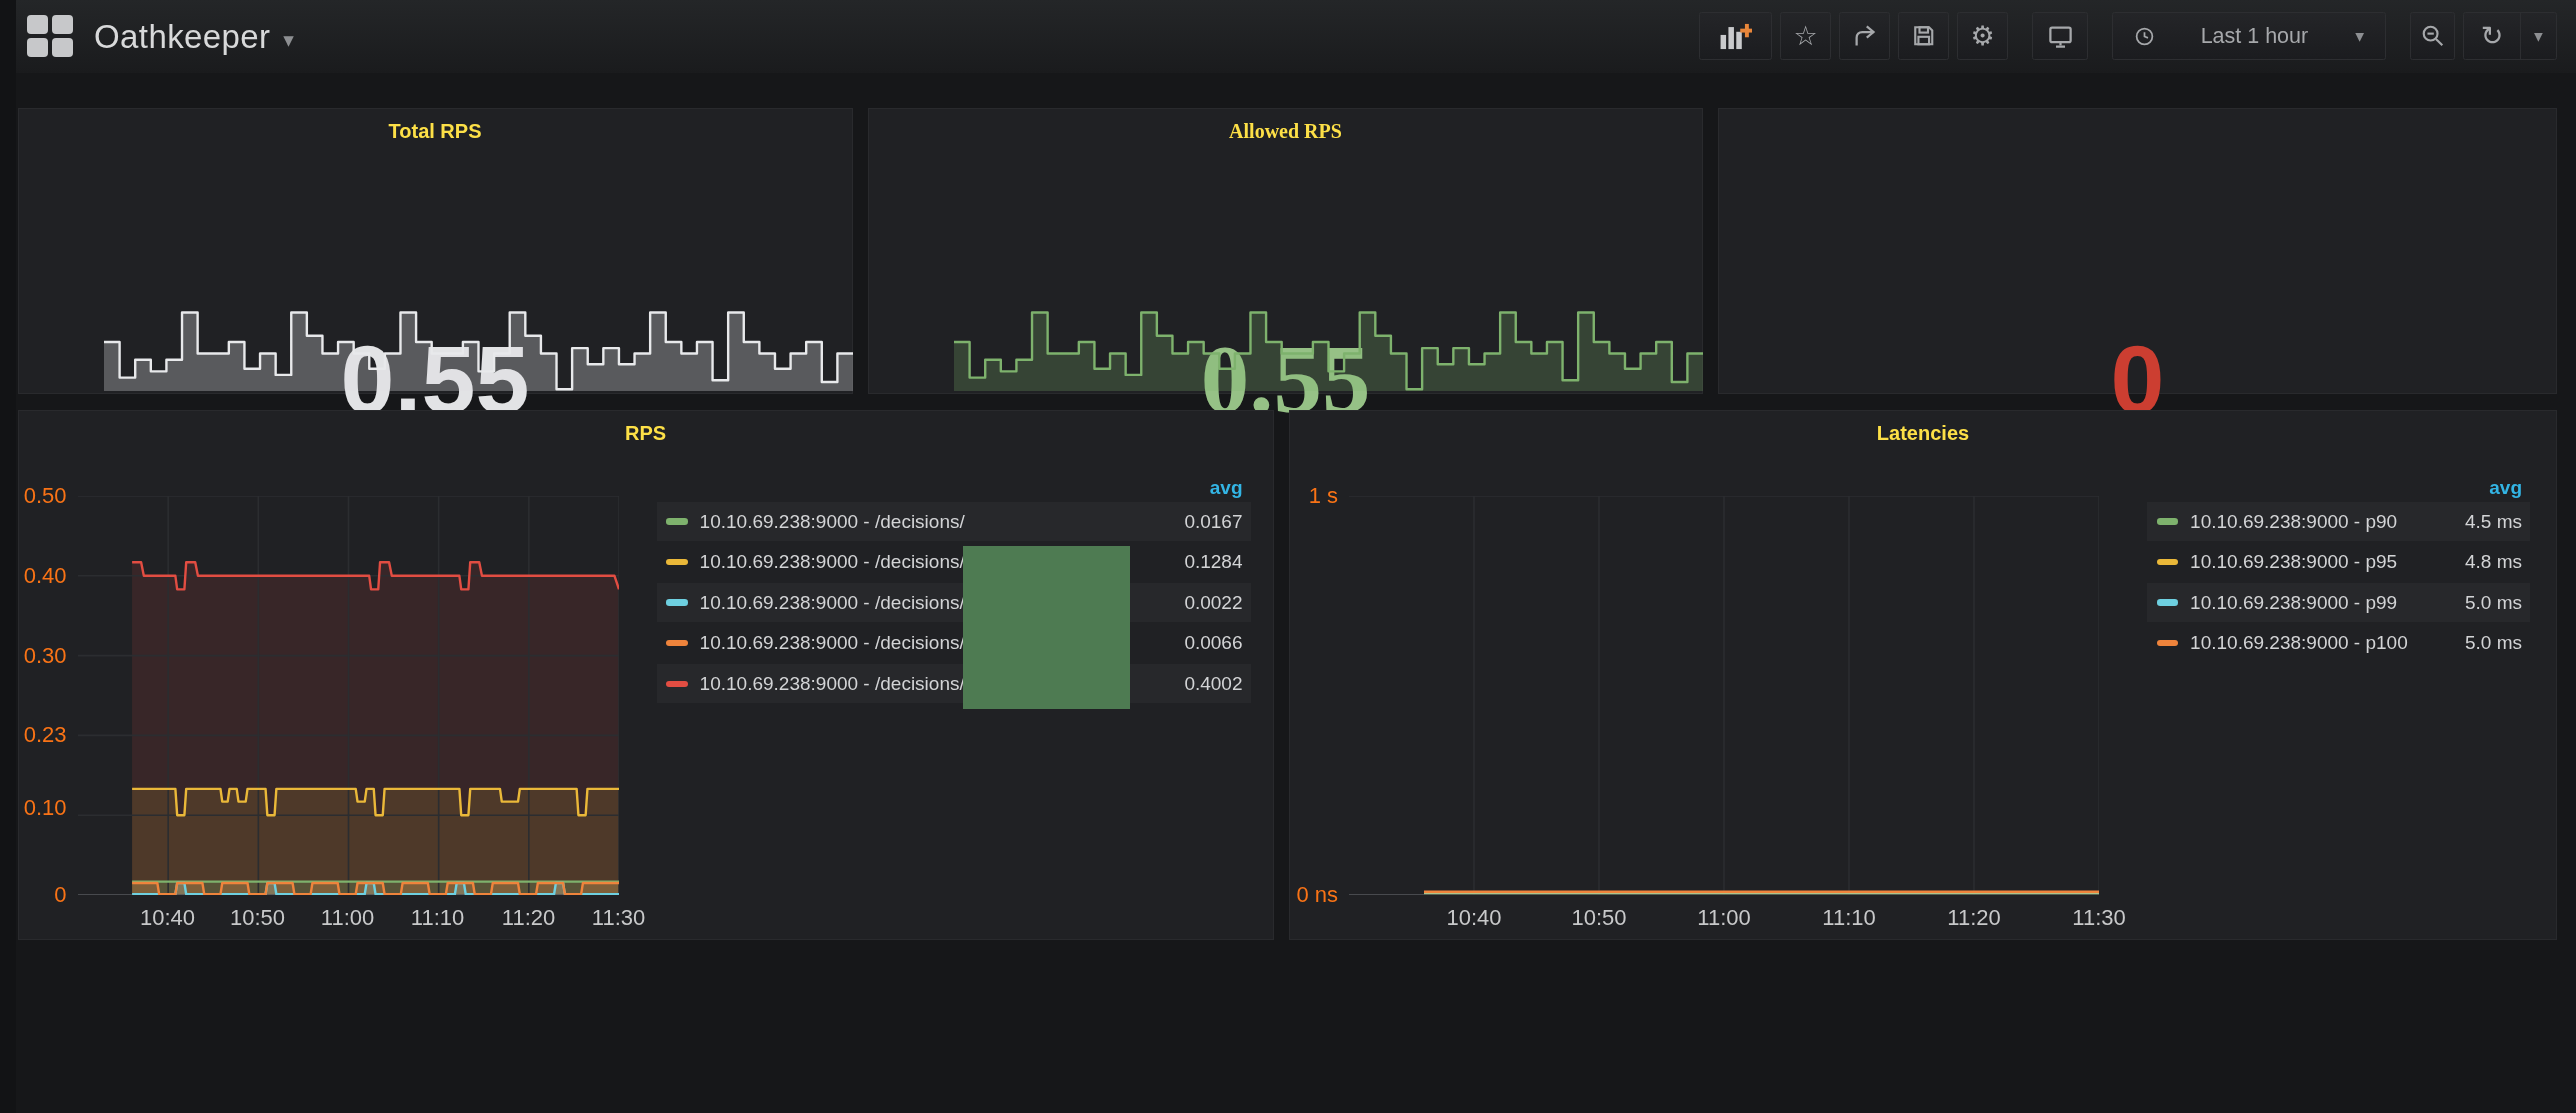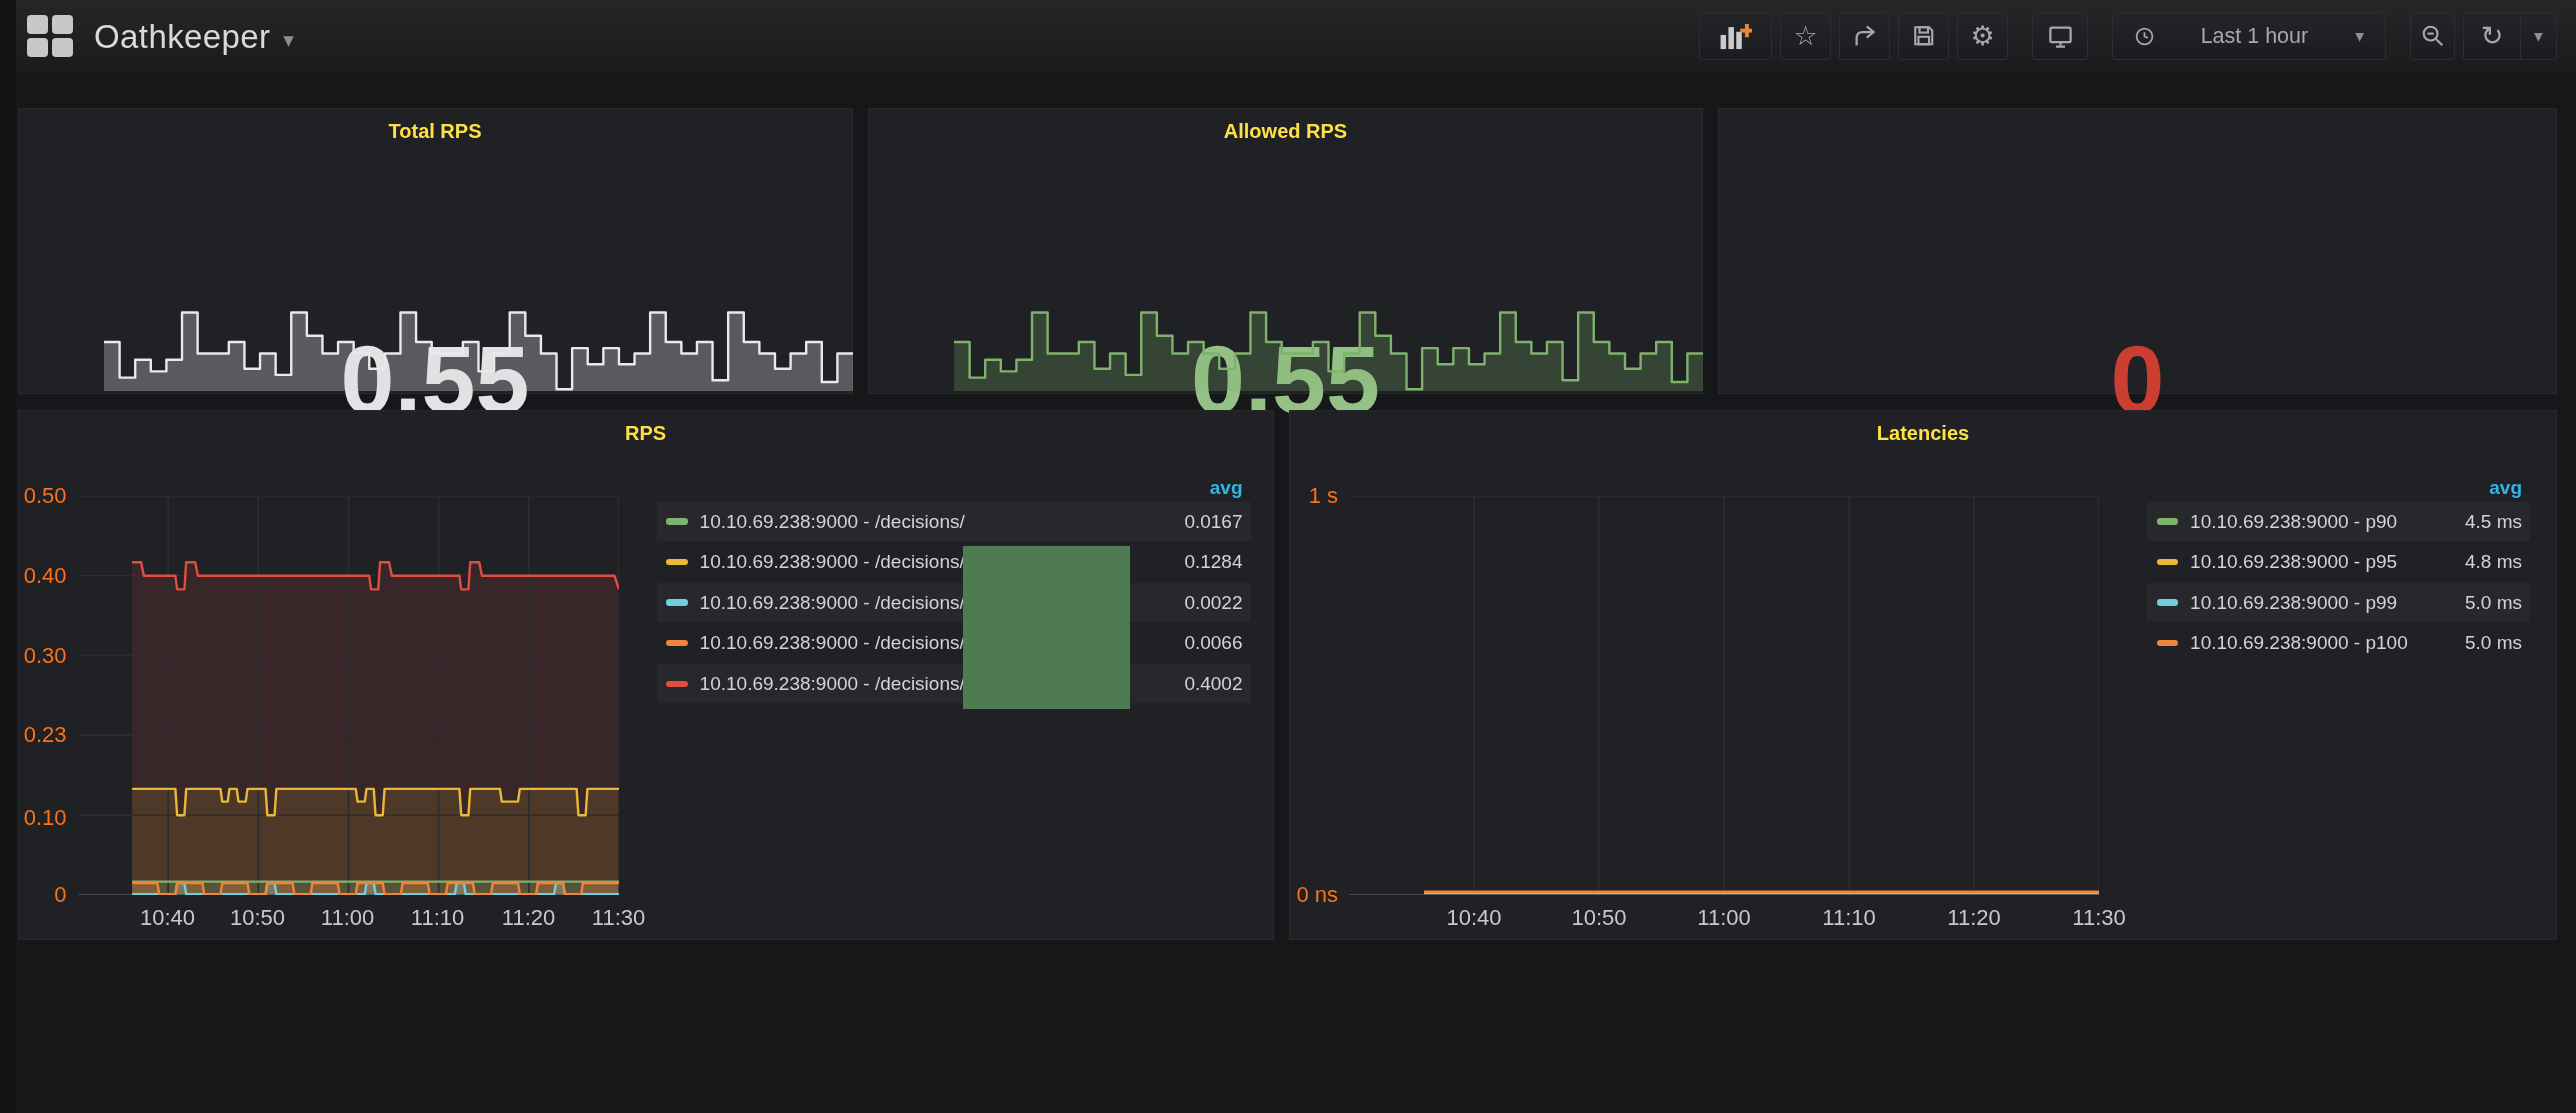--- a/index.html
+++ b/index.html
@@ -137,21 +137,21 @@
 
 <div class="panel" style="left:17.5px;top:108px;width:835px;height:286px;">
   <div class="panel-title">Total RPS</div>
   <div class="stat-value" style="color: rgb(226, 227, 229);">0.55</div>
   <svg class="spark" width="749" height="91" viewBox="0 0 939 114">
       <path d="M0 114 L0 52.52941176470587 L19.562500000000007 52.52941176470587 L19.562500000000007 97.23529411764706 L39.125 97.23529411764706 L39.125 74.88235294117648 L58.6875 74.88235294117648 L58.6875 89.41176470588235 L78.25000000000001 89.41176470588235 L78.25000000000001 74.88235294117648 L97.8125 74.88235294117648 L97.8125 15.647058823529406 L117.37499999999999 15.647058823529406 L117.37499999999999 67.05882352941177 L136.9375 67.05882352941177 L136.9375 67.05882352941177 L156.5 67.05882352941177 L156.5 52.52941176470587 L176.06250000000003 52.52941176470587 L176.06250000000003 86.05882352941177 L195.62499999999997 86.05882352941177 L195.62499999999997 67.05882352941177 L215.18750000000003 67.05882352941177 L215.18750000000003 93.88235294117646 L234.75 93.88235294117646 L234.75 15.647058823529406 L254.31249999999997 15.647058823529406 L254.31249999999997 44.70588235294119 L273.875 44.70588235294119 L273.875 67.05882352941177 L293.43750000000006 67.05882352941177 L293.43750000000006 52.52941176470587 L313.00000000000006 52.52941176470587 L313.00000000000006 67.05882352941177 L332.5625 67.05882352941177 L332.5625 86.05882352941177 L352.12500000000006 86.05882352941177 L352.12500000000006 67.05882352941177 L371.6875 67.05882352941177 L371.6875 15.647058823529406 L391.25 15.647058823529406 L391.25 52.52941176470587 L410.8125 52.52941176470587 L410.8125 67.05882352941177 L430.37500000000006 67.05882352941177 L430.37500000000006 67.05882352941177 L449.93749999999994 67.05882352941177 L449.93749999999994 52.52941176470587 L469.49999999999994 52.52941176470587 L469.49999999999994 89.41176470588235 L489.06250000000006 89.41176470588235 L489.06250000000006 67.05882352941177 L508.62499999999994 67.05882352941177 L508.62499999999994 15.647058823529406 L528.1875 15.647058823529406 L528.1875 44.70588235294119 L547.7499999999999 44.70588235294119 L547.7499999999999 67.05882352941177 L567.3125 67.05882352941177 L567.3125 111.76470588235294 L586.8750000000001 111.76470588235294 L586.8750000000001 60.35294117647059 L606.4375 60.35294117647059 L606.4375 80.47058823529412 L626.0000000000001 80.47058823529412 L626.0000000000001 60.35294117647059 L645.5625 60.35294117647059 L645.5625 80.47058823529412 L665.125 80.47058823529412 L665.125 67.05882352941177 L684.6875000000001 67.05882352941177 L684.6875000000001 15.647058823529406 L704.2500000000001 15.647058823529406 L704.2500000000001 52.52941176470587 L723.8125 52.52941176470587 L723.8125 67.05882352941177 L743.375 67.05882352941177 L743.375 52.52941176470587 L762.9375000000001 52.52941176470587 L762.9375000000001 100.58823529411765 L782.5 100.58823529411765 L782.5 15.647058823529406 L802.0625000000001 15.647058823529406 L802.0625000000001 52.52941176470587 L821.625 52.52941176470587 L821.625 67.05882352941177 L841.1875 67.05882352941177 L841.1875 86.05882352941177 L860.7500000000001 86.05882352941177 L860.7500000000001 67.05882352941177 L880.3125000000001 67.05882352941177 L880.3125000000001 52.52941176470587 L899.875 52.52941176470587 L899.875 102.82352941176471 L919.4375000000001 102.82352941176471 L919.4375000000001 67.05882352941177 L939 67.05882352941177 L939 114 Z" fill="rgba(222,223,225,0.30)" stroke="none"></path>
       <path d="M0 52.52941176470587 L19.562500000000007 52.52941176470587 L19.562500000000007 97.23529411764706 L39.125 97.23529411764706 L39.125 74.88235294117648 L58.6875 74.88235294117648 L58.6875 89.41176470588235 L78.25000000000001 89.41176470588235 L78.25000000000001 74.88235294117648 L97.8125 74.88235294117648 L97.8125 15.647058823529406 L117.37499999999999 15.647058823529406 L117.37499999999999 67.05882352941177 L136.9375 67.05882352941177 L136.9375 67.05882352941177 L156.5 67.05882352941177 L156.5 52.52941176470587 L176.06250000000003 52.52941176470587 L176.06250000000003 86.05882352941177 L195.62499999999997 86.05882352941177 L195.62499999999997 67.05882352941177 L215.18750000000003 67.05882352941177 L215.18750000000003 93.88235294117646 L234.75 93.88235294117646 L234.75 15.647058823529406 L254.31249999999997 15.647058823529406 L254.31249999999997 44.70588235294119 L273.875 44.70588235294119 L273.875 67.05882352941177 L293.43750000000006 67.05882352941177 L293.43750000000006 52.52941176470587 L313.00000000000006 52.52941176470587 L313.00000000000006 67.05882352941177 L332.5625 67.05882352941177 L332.5625 86.05882352941177 L352.12500000000006 86.05882352941177 L352.12500000000006 67.05882352941177 L371.6875 67.05882352941177 L371.6875 15.647058823529406 L391.25 15.647058823529406 L391.25 52.52941176470587 L410.8125 52.52941176470587 L410.8125 67.05882352941177 L430.37500000000006 67.05882352941177 L430.37500000000006 67.05882352941177 L449.93749999999994 67.05882352941177 L449.93749999999994 52.52941176470587 L469.49999999999994 52.52941176470587 L469.49999999999994 89.41176470588235 L489.06250000000006 89.41176470588235 L489.06250000000006 67.05882352941177 L508.62499999999994 67.05882352941177 L508.62499999999994 15.647058823529406 L528.1875 15.647058823529406 L528.1875 44.70588235294119 L547.7499999999999 44.70588235294119 L547.7499999999999 67.05882352941177 L567.3125 67.05882352941177 L567.3125 111.76470588235294 L586.8750000000001 111.76470588235294 L586.8750000000001 60.35294117647059 L606.4375 60.35294117647059 L606.4375 80.47058823529412 L626.0000000000001 80.47058823529412 L626.0000000000001 60.35294117647059 L645.5625 60.35294117647059 L645.5625 80.47058823529412 L665.125 80.47058823529412 L665.125 67.05882352941177 L684.6875000000001 67.05882352941177 L684.6875000000001 15.647058823529406 L704.2500000000001 15.647058823529406 L704.2500000000001 52.52941176470587 L723.8125 52.52941176470587 L723.8125 67.05882352941177 L743.375 67.05882352941177 L743.375 52.52941176470587 L762.9375000000001 52.52941176470587 L762.9375000000001 100.58823529411765 L782.5 100.58823529411765 L782.5 15.647058823529406 L802.0625000000001 15.647058823529406 L802.0625000000001 52.52941176470587 L821.625 52.52941176470587 L821.625 67.05882352941177 L841.1875 67.05882352941177 L841.1875 86.05882352941177 L860.7500000000001 86.05882352941177 L860.7500000000001 67.05882352941177 L880.3125000000001 67.05882352941177 L880.3125000000001 52.52941176470587 L899.875 52.52941176470587 L899.875 102.82352941176471 L919.4375000000001 102.82352941176471 L919.4375000000001 67.05882352941177 L939 67.05882352941177" fill="none" stroke="#e8e9eb" stroke-width="3" stroke-linejoin="round" stroke-linecap="butt"></path>
     </svg>
 </div>
 
-<div class="panel" style="left:868px;top:108px;width:835px;height:286px;">
+<div class="panel" style="left:868px;top:108px;width:835px;height:286px;font-family:Liberation Serif, serif;">
   <div class="panel-title">Allowed RPS</div>
   <div class="stat-value" style="color: rgb(150, 193, 134);">0.55</div>
   <svg class="spark" width="749" height="91" viewBox="0 0 939 114">
       <path d="M0 114 L0 52.52941176470587 L19.562500000000007 52.52941176470587 L19.562500000000007 97.23529411764706 L39.125 97.23529411764706 L39.125 74.88235294117648 L58.6875 74.88235294117648 L58.6875 89.41176470588235 L78.25000000000001 89.41176470588235 L78.25000000000001 74.88235294117648 L97.8125 74.88235294117648 L97.8125 15.647058823529406 L117.37499999999999 15.647058823529406 L117.37499999999999 67.05882352941177 L136.9375 67.05882352941177 L136.9375 67.05882352941177 L156.5 67.05882352941177 L156.5 52.52941176470587 L176.06250000000003 52.52941176470587 L176.06250000000003 86.05882352941177 L195.62499999999997 86.05882352941177 L195.62499999999997 67.05882352941177 L215.18750000000003 67.05882352941177 L215.18750000000003 93.88235294117646 L234.75 93.88235294117646 L234.75 15.647058823529406 L254.31249999999997 15.647058823529406 L254.31249999999997 44.70588235294119 L273.875 44.70588235294119 L273.875 67.05882352941177 L293.43750000000006 67.05882352941177 L293.43750000000006 52.52941176470587 L313.00000000000006 52.52941176470587 L313.00000000000006 67.05882352941177 L332.5625 67.05882352941177 L332.5625 86.05882352941177 L352.12500000000006 86.05882352941177 L352.12500000000006 67.05882352941177 L371.6875 67.05882352941177 L371.6875 15.647058823529406 L391.25 15.647058823529406 L391.25 52.52941176470587 L410.8125 52.52941176470587 L410.8125 67.05882352941177 L430.37500000000006 67.05882352941177 L430.37500000000006 67.05882352941177 L449.93749999999994 67.05882352941177 L449.93749999999994 52.52941176470587 L469.49999999999994 52.52941176470587 L469.49999999999994 89.41176470588235 L489.06250000000006 89.41176470588235 L489.06250000000006 67.05882352941177 L508.62499999999994 67.05882352941177 L508.62499999999994 15.647058823529406 L528.1875 15.647058823529406 L528.1875 44.70588235294119 L547.7499999999999 44.70588235294119 L547.7499999999999 67.05882352941177 L567.3125 67.05882352941177 L567.3125 111.76470588235294 L586.8750000000001 111.76470588235294 L586.8750000000001 60.35294117647059 L606.4375 60.35294117647059 L606.4375 80.47058823529412 L626.0000000000001 80.47058823529412 L626.0000000000001 60.35294117647059 L645.5625 60.35294117647059 L645.5625 80.47058823529412 L665.125 80.47058823529412 L665.125 67.05882352941177 L684.6875000000001 67.05882352941177 L684.6875000000001 15.647058823529406 L704.2500000000001 15.647058823529406 L704.2500000000001 52.52941176470587 L723.8125 52.52941176470587 L723.8125 67.05882352941177 L743.375 67.05882352941177 L743.375 52.52941176470587 L762.9375000000001 52.52941176470587 L762.9375000000001 100.58823529411765 L782.5 100.58823529411765 L782.5 15.647058823529406 L802.0625000000001 15.647058823529406 L802.0625000000001 52.52941176470587 L821.625 52.52941176470587 L821.625 67.05882352941177 L841.1875 67.05882352941177 L841.1875 86.05882352941177 L860.7500000000001 86.05882352941177 L860.7500000000001 67.05882352941177 L880.3125000000001 67.05882352941177 L880.3125000000001 52.52941176470587 L899.875 52.52941176470587 L899.875 102.82352941176471 L919.4375000000001 102.82352941176471 L919.4375000000001 67.05882352941177 L939 67.05882352941177 L939 114 Z" fill="rgba(126,178,109,0.24)" stroke="none"></path>
       <path d="M0 52.52941176470587 L19.562500000000007 52.52941176470587 L19.562500000000007 97.23529411764706 L39.125 97.23529411764706 L39.125 74.88235294117648 L58.6875 74.88235294117648 L58.6875 89.41176470588235 L78.25000000000001 89.41176470588235 L78.25000000000001 74.88235294117648 L97.8125 74.88235294117648 L97.8125 15.647058823529406 L117.37499999999999 15.647058823529406 L117.37499999999999 67.05882352941177 L136.9375 67.05882352941177 L136.9375 67.05882352941177 L156.5 67.05882352941177 L156.5 52.52941176470587 L176.06250000000003 52.52941176470587 L176.06250000000003 86.05882352941177 L195.62499999999997 86.05882352941177 L195.62499999999997 67.05882352941177 L215.18750000000003 67.05882352941177 L215.18750000000003 93.88235294117646 L234.75 93.88235294117646 L234.75 15.647058823529406 L254.31249999999997 15.647058823529406 L254.31249999999997 44.70588235294119 L273.875 44.70588235294119 L273.875 67.05882352941177 L293.43750000000006 67.05882352941177 L293.43750000000006 52.52941176470587 L313.00000000000006 52.52941176470587 L313.00000000000006 67.05882352941177 L332.5625 67.05882352941177 L332.5625 86.05882352941177 L352.12500000000006 86.05882352941177 L352.12500000000006 67.05882352941177 L371.6875 67.05882352941177 L371.6875 15.647058823529406 L391.25 15.647058823529406 L391.25 52.52941176470587 L410.8125 52.52941176470587 L410.8125 67.05882352941177 L430.37500000000006 67.05882352941177 L430.37500000000006 67.05882352941177 L449.93749999999994 67.05882352941177 L449.93749999999994 52.52941176470587 L469.49999999999994 52.52941176470587 L469.49999999999994 89.41176470588235 L489.06250000000006 89.41176470588235 L489.06250000000006 67.05882352941177 L508.62499999999994 67.05882352941177 L508.62499999999994 15.647058823529406 L528.1875 15.647058823529406 L528.1875 44.70588235294119 L547.7499999999999 44.70588235294119 L547.7499999999999 67.05882352941177 L567.3125 67.05882352941177 L567.3125 111.76470588235294 L586.8750000000001 111.76470588235294 L586.8750000000001 60.35294117647059 L606.4375 60.35294117647059 L606.4375 80.47058823529412 L626.0000000000001 80.47058823529412 L626.0000000000001 60.35294117647059 L645.5625 60.35294117647059 L645.5625 80.47058823529412 L665.125 80.47058823529412 L665.125 67.05882352941177 L684.6875000000001 67.05882352941177 L684.6875000000001 15.647058823529406 L704.2500000000001 15.647058823529406 L704.2500000000001 52.52941176470587 L723.8125 52.52941176470587 L723.8125 67.05882352941177 L743.375 67.05882352941177 L743.375 52.52941176470587 L762.9375000000001 52.52941176470587 L762.9375000000001 100.58823529411765 L782.5 100.58823529411765 L782.5 15.647058823529406 L802.0625000000001 15.647058823529406 L802.0625000000001 52.52941176470587 L821.625 52.52941176470587 L821.625 67.05882352941177 L841.1875 67.05882352941177 L841.1875 86.05882352941177 L860.7500000000001 86.05882352941177 L860.7500000000001 67.05882352941177 L880.3125000000001 67.05882352941177 L880.3125000000001 52.52941176470587 L899.875 52.52941176470587 L899.875 102.82352941176471 L919.4375000000001 102.82352941176471 L919.4375000000001 67.05882352941177 L939 67.05882352941177" fill="none" stroke="#7eb26d" stroke-width="3" stroke-linejoin="round" stroke-linecap="butt"></path>
     </svg>
 </div>
 
 <div class="panel" style="left:1718px;top:108px;width:839px;height:286px;">
   <div class="stat-value" style="color: rgb(204, 62, 49);">0</div>
@@ -179,21 +179,21 @@
         <line x1="678" x2="678" y1="0" y2="500" stroke="#2b2d30" stroke-width="2"></line>
         <line x1="0" x2="678" y1="500" y2="500" stroke="#56585c" stroke-width="2"></line>
         <path d="M67.8 83 L79.1 83 L82.49 100 L122.04000000000002 100 L124.3 117 L133.34 117 L135.6 83 L146.9 83 L150.29000000000002 100 L364.99 100 L367.25 117 L376.28999999999996 117 L378.55 83 L389.84999999999997 83 L393.23999999999995 100 L477.98999999999995 100 L480.25 117 L489.2899999999999 117 L491.55 83 L502.85 83 L506.23999999999995 100 L672.35 100 L678 117" fill="none" stroke="#e24d42" stroke-width="3" stroke-linejoin="round" stroke-linecap="butt"></path>
         <path d="M67.8 367 L122.04000000000002 367 L124.3 400 L133.34 400 L135.6 367 L178.54000000000002 367 L180.8 383 L187.58 383 L189.84000000000003 367 L198.88 367 L201.14000000000001 383 L210.18 383 L212.44000000000003 367 L235.04000000000002 367 L237.29999999999998 400 L246.34 400 L248.6 367 L348.03999999999996 367 L350.3 383 L359.34000000000003 383 L361.6 367 L370.64 367 L372.90000000000003 400 L381.93999999999994 400 L384.2 367 L477.98999999999995 367 L480.25 400 L489.2899999999999 400 L491.55 367 L528.8399999999999 367 L531.1 383 L551.4399999999999 383 L553.7 367 L624.89 367 L627.15 400 L636.1899999999999 400 L638.45 367 L678 367" fill="none" stroke="#eab839" stroke-width="3" stroke-linejoin="round" stroke-linecap="butt"></path>
         <path d="M67.8 483.3 L678 483.3" fill="none" stroke="#7eb26d" stroke-width="3" stroke-linejoin="round" stroke-linecap="butt"></path>
         <path d="M67.8 499 L122.04000000000002 499 L124.3 485 L133.34 485 L135.6 499 L235.04000000000002 499 L237.29999999999998 485 L246.34 485 L248.6 499 L359.34000000000003 499 L361.6 485 L370.64 485 L372.90000000000003 499 L472.34 499 L474.59999999999997 485 L483.63999999999993 485 L485.9 499 L596.64 499 L598.9 485 L607.9399999999999 485 L610.2 499 L678 499" fill="none" stroke="#6ed0e0" stroke-width="3" stroke-linejoin="round" stroke-linecap="butt"></path>
         <path d="M67.8 485 L99.44 485 L101.7 499 L122.04000000000002 499 L124.3 485 L155.94 485 L158.2 499 L178.54000000000002 499 L180.8 485 L212.44000000000003 485 L214.7 499 L235.04000000000002 499 L237.29999999999998 485 L268.94 485 L271.2 499 L291.54 499 L293.8 485 L325.44 485 L327.7 499 L348.03999999999996 499 L350.3 485 L381.93999999999994 485 L384.2 499 L404.5399999999999 499 L406.8 485 L438.43999999999994 485 L440.7 499 L461.03999999999996 499 L463.3 485 L494.94 485 L497.2 499 L517.54 499 L519.8000000000001 485 L551.4399999999999 485 L553.7 499 L574.04 499 L576.3 485 L607.9399999999999 485 L610.2 499 L630.54 499 L632.8 485 L678 485" fill="none" stroke="#ef843c" stroke-width="3" stroke-linejoin="round" stroke-linecap="butt"></path>
       </svg>
     <div>
         <div class="ytick" style="top: 399px;">0</div>
-        <div class="ytick" style="top: 322px;">0.10</div>
+        <div class="ytick" style="top: 312px;">0.10</div>
         <div class="ytick" style="top: 239px;">0.23</div>
         <div class="ytick" style="top: 160px;">0.30</div>
         <div class="ytick" style="top: 80px;">0.40</div>
         <div class="ytick" style="top: 0px;">0.50</div>
         <div class="xtick" style="left: 90px;">10:40</div>
         <div class="xtick" style="left: 180px;">10:50</div>
         <div class="xtick" style="left: 270px;">11:00</div>
         <div class="xtick" style="left: 360px;">11:10</div>
         <div class="xtick" style="left: 451px;">11:20</div>
         <div class="xtick" style="left: 541px;">11:30</div>

